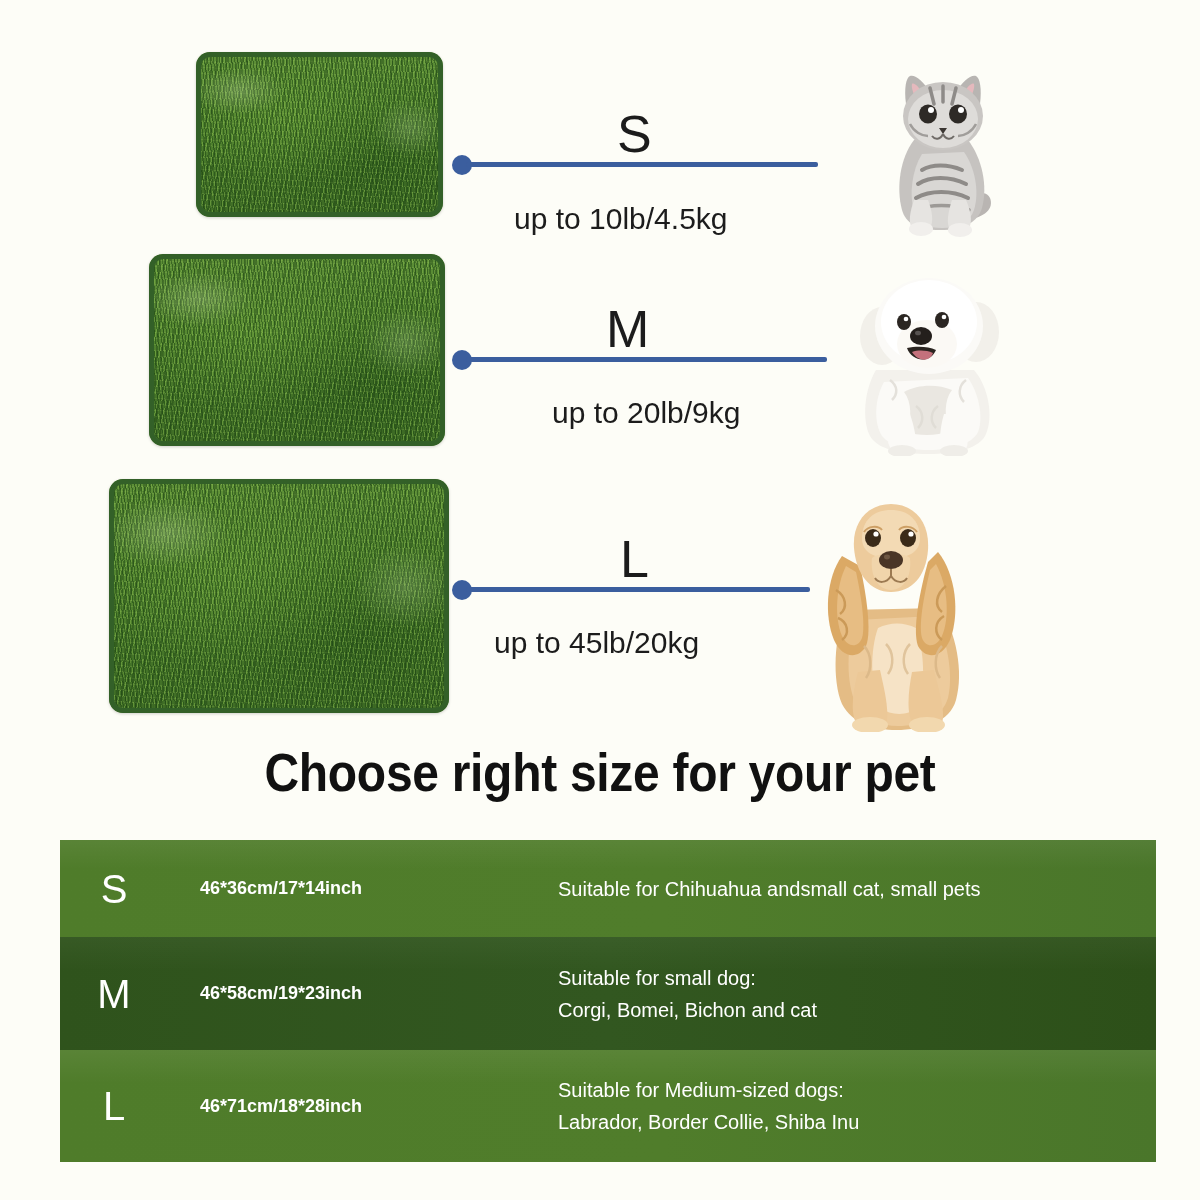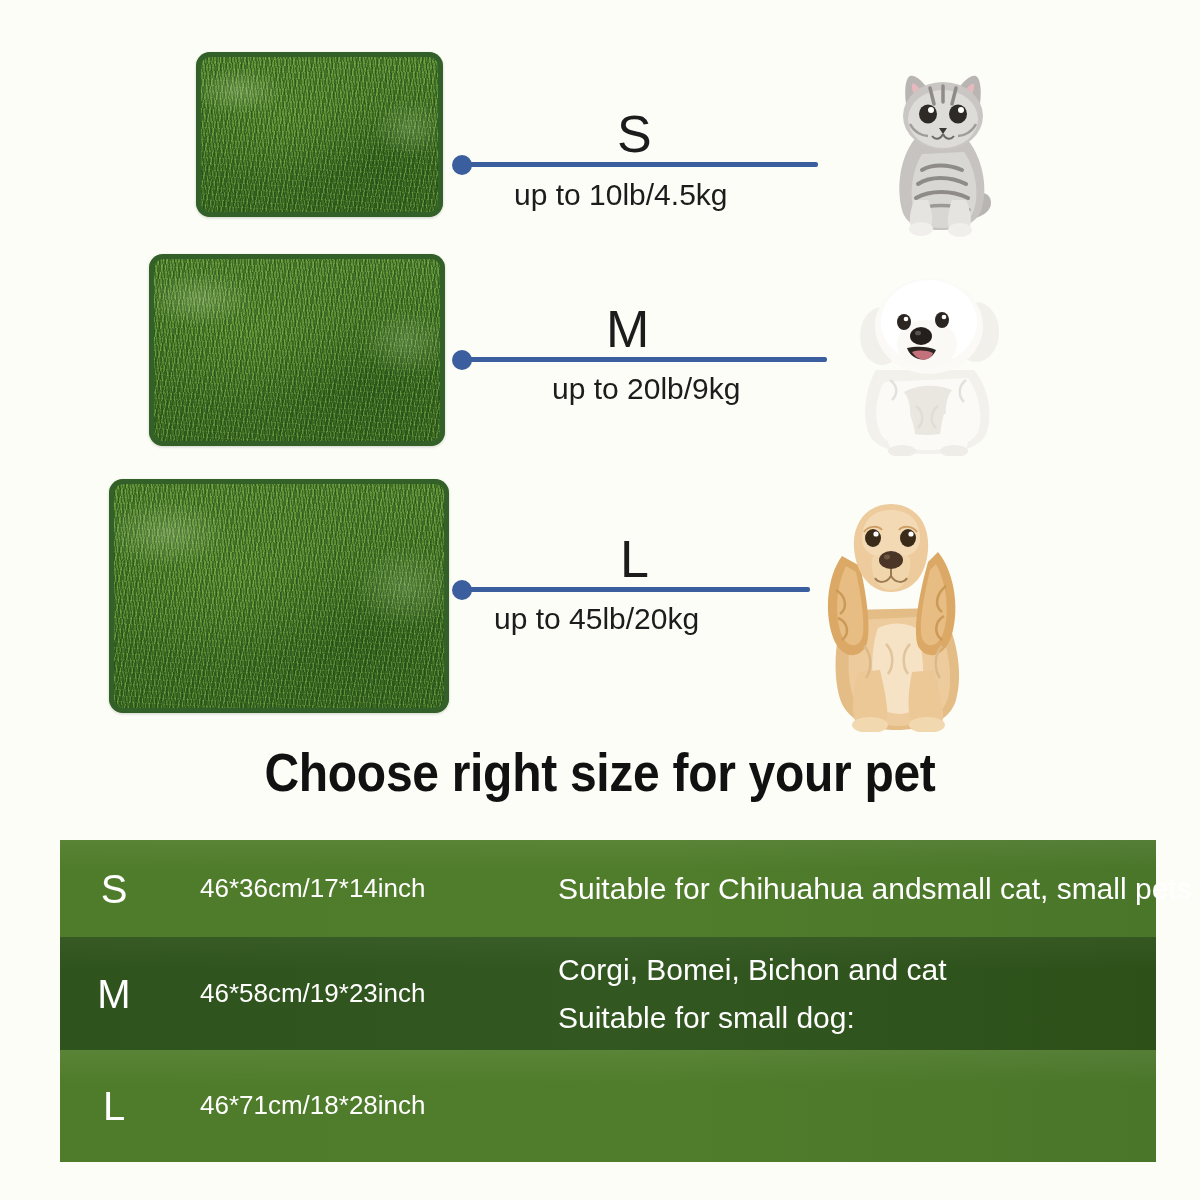--- a/index.html
+++ b/index.html
@@ -87,20 +87,21 @@
     line-height: 1;
     white-space: nowrap;
   }
   .size-weight {
     position: absolute;
     font-size: 30px;
     font-weight: 400;
     color: #1c1c1c;
     line-height: 1;
     white-space: nowrap;
+    margin-top: 24px;
   }
 
   
   #conn-s .conn-dot  { left: 452px; top: 155px; }
   #conn-s .conn-line { left: 466px; top: 162px; width: 352px; }
   #conn-s .size-letter { left: 617px; top: 108px; }
   #conn-s .size-weight { left: 514px; top: 180px; }
 
   
   #conn-m .conn-dot  { left: 452px; top: 350px; }
@@ -170,30 +171,30 @@
     text-align: center;
     color: #ffffff;
     font-size: 40px;
     font-weight: 400;
     line-height: 1;
     font-family: "Liberation Sans", sans-serif;
   }
   .cell-dim {
     flex: 0 0 390px;
     color: #ffffff;
-    font-size: 26px;
-    font-weight: 400;
+    font-size: 18px;
+    font-weight: 700;
     line-height: 1.15;
     font-family: "Liberation Sans", sans-serif;
     padding-left: 32px;
   }
   .cell-desc {
     flex: 1 1 auto;
     color: #ffffff;
-    font-size: 30px;
+    font-size: 20px;
     font-weight: 400;
     line-height: 1.6;
     font-family: "Liberation Sans", sans-serif;
     padding-right: 6px;
   }
   .cell-desc .desc-line { display: block; white-space: nowrap; }
 </style>
 </head>
 <body>
 
@@ -378,25 +379,29 @@
       <div class="cell-dim">46*36cm/17*14inch</div>
       <div class="cell-desc">
         <span class="desc-line">Suitable for Chihuahua andsmall cat, small pets</span>
       </div>
     </div>
 
     <div class="trow row-even" id="row-m">
       <div class="cell-size">M</div>
       <div class="cell-dim">46*58cm/19*23inch</div>
       <div class="cell-desc">
+        <span class="desc-line">Suitable for small dog:</span>
         <span class="desc-line">Corgi, Bomei, Bichon and cat</span>
-        <span class="desc-line">Suitable for small dog:</span>
       </div>
     </div>
 
     <div class="trow row-odd" id="row-l">
       <div class="cell-size">L</div>
       <div class="cell-dim">46*71cm/18*28inch</div>
+      <div class="cell-desc">
+        <span class="desc-line">Suitable for Medium-sized dogs:</span>
+        <span class="desc-line">Labrador, Border Collie, Shiba Inu</span>
+      </div>
     </div>
 
   </div>
 
 </div>
 
 </body></html>

